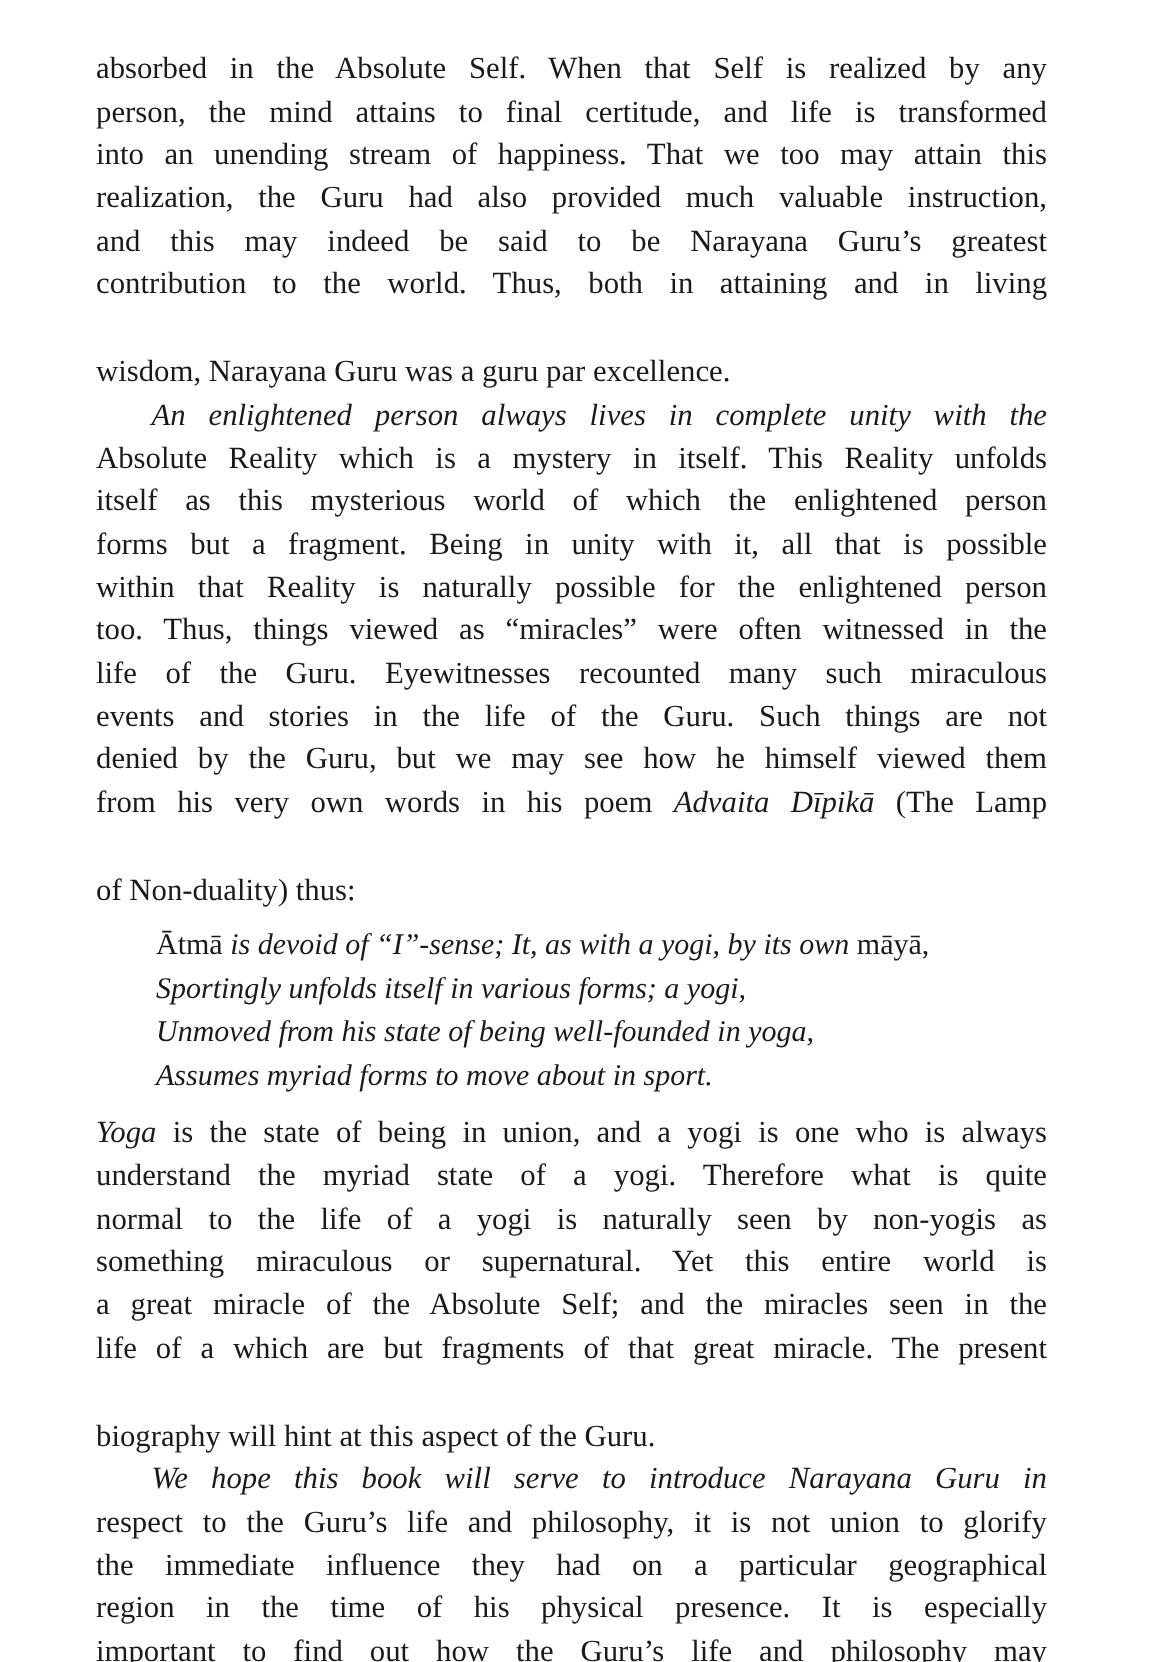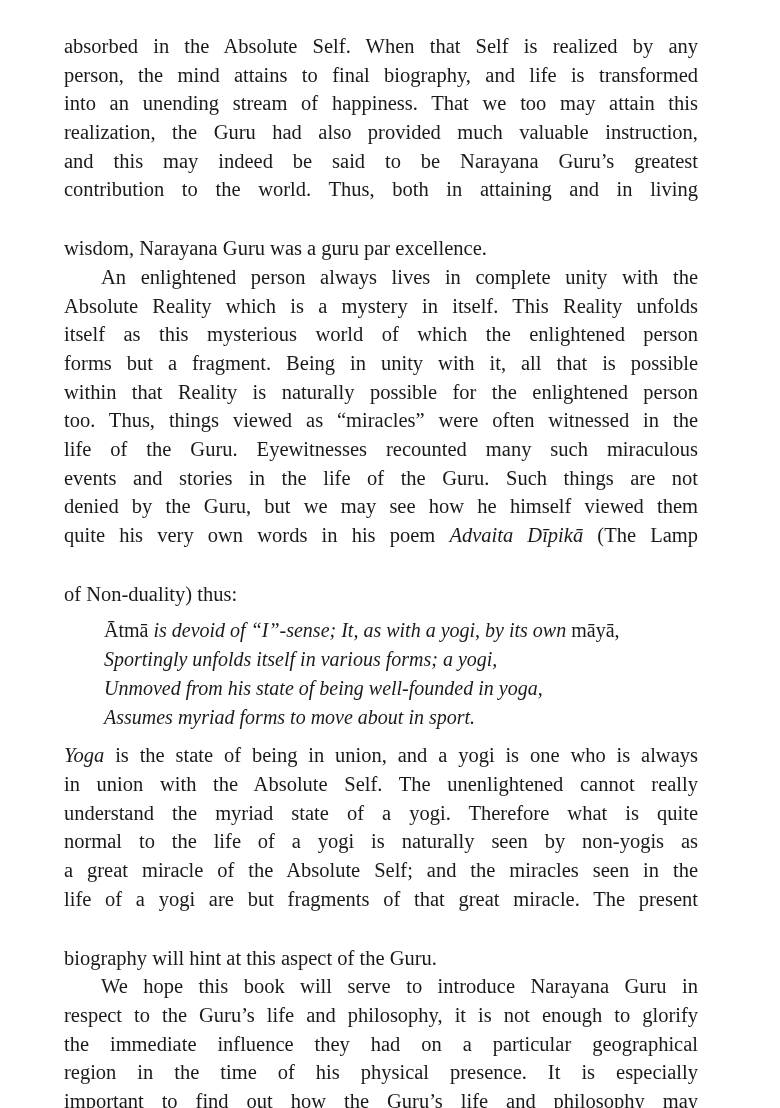--- a/index.html
+++ b/index.html
@@ -29,20 +29,21 @@
       white-space: nowrap;
       text-align: justify;
       text-align-last: justify;
     }
     .line.last {
       text-align-last: left;
       margin-top: 30px;
     }
     .line.indent {
       padding-left: 37px;
+      font-style: italic;
     }
     .verse {
       margin-top: 8px;
       margin-bottom: 9px;
       padding-left: 40px;
     }
     .verse .vline {
       display: block;
       height: 29px;
       line-height: 29px;
@@ -53,60 +54,60 @@
     .roman { font-style: normal; }
     .ital { font-style: italic; margin-top: 46px; }
   </style>
 </head>
 <body>
 
 <div class="page">
 
   <div class="para">
     <span class="line">absorbed in the Absolute Self. When that Self is realized by any</span>
-    <span class="line">person, the mind attains to final biography, and life is transformed</span>
+    <span class="line">person, the mind attains to final certitude, and life is transformed</span>
     <span class="line">into an unending stream of happiness. That we too may attain this</span>
     <span class="line">realization, the Guru had also provided much valuable instruction,</span>
     <span class="line">and this may indeed be said to be Narayana Guru’s greatest</span>
     <span class="line">contribution to the world. Thus, both in attaining and in living</span>
     <span class="line last">wisdom, Narayana Guru was a guru par excellence.</span>
   </div>
 
   <div class="para">
     <span class="line indent">An enlightened person always lives in complete unity with the</span>
     <span class="line">Absolute Reality which is a mystery in itself. This Reality unfolds</span>
     <span class="line">itself as this mysterious world of which the enlightened person</span>
     <span class="line">forms but a fragment. Being in unity with it, all that is possible</span>
     <span class="line">within that Reality is naturally possible for the enlightened person</span>
     <span class="line">too. Thus, things viewed as “miracles” were often witnessed in the</span>
     <span class="line">life of the Guru. Eyewitnesses recounted many such miraculous</span>
     <span class="line">events and stories in the life of the Guru. Such things are not</span>
     <span class="line">denied by the Guru, but we may see how he himself viewed them</span>
-    <span class="line"><span>quite his very own words in his poem </span><span class="ital">Advaita Dīpikā</span><span> (The Lamp</span></span>
+    <span class="line"><span>from his very own words in his poem </span><span class="ital">Advaita Dīpikā</span><span> (The Lamp</span></span>
     <span class="line last">of Non-duality) thus:</span>
   </div>
 
   <div class="verse">
     <span class="vline"><span class="roman">Ātmā</span><span> is devoid of “I”-sense; It, as with a yogi, by its own </span><span class="roman">māyā,</span></span>
     <span class="vline">Sportingly unfolds itself in various forms; a yogi,</span>
     <span class="vline">Unmoved from his state of being well-founded in yoga,</span>
     <span class="vline">Assumes myriad forms to move about in sport.</span>
   </div>
 
   <div class="para">
     <span class="line"><span class="ital">Yoga</span><span> is the state of being in union, and a yogi is one who is always</span></span>
-    <span class="line">in union with the Absolute Self. The unenlightened cannot really</span>
     <span class="line">understand the myriad state of a yogi. Therefore what is quite</span>
     <span class="line">normal to the life of a yogi is naturally seen by non-yogis as</span>
+    <span class="line">something miraculous or supernatural. Yet this entire world is</span>
     <span class="line">a great miracle of the Absolute Self; and the miracles seen in the</span>
-    <span class="line">life of a yogi are but fragments of that great miracle. The present</span>
+    <span class="line">life of a which are but fragments of that great miracle. The present</span>
     <span class="line last">biography will hint at this aspect of the Guru.</span>
   </div>
 
   <div class="para">
     <span class="line indent">We hope this book will serve to introduce Narayana Guru in</span>
-    <span class="line">respect to the Guru’s life and philosophy, it is not enough to glorify</span>
+    <span class="line">respect to the Guru’s life and philosophy, it is not union to glorify</span>
     <span class="line">the immediate influence they had on a particular geographical</span>
     <span class="line">region in the time of his physical presence. It is especially</span>
     <span class="line">important to find out how the Guru’s life and philosophy may</span>
   </div>
 
 </div>
 
 </body></html>

